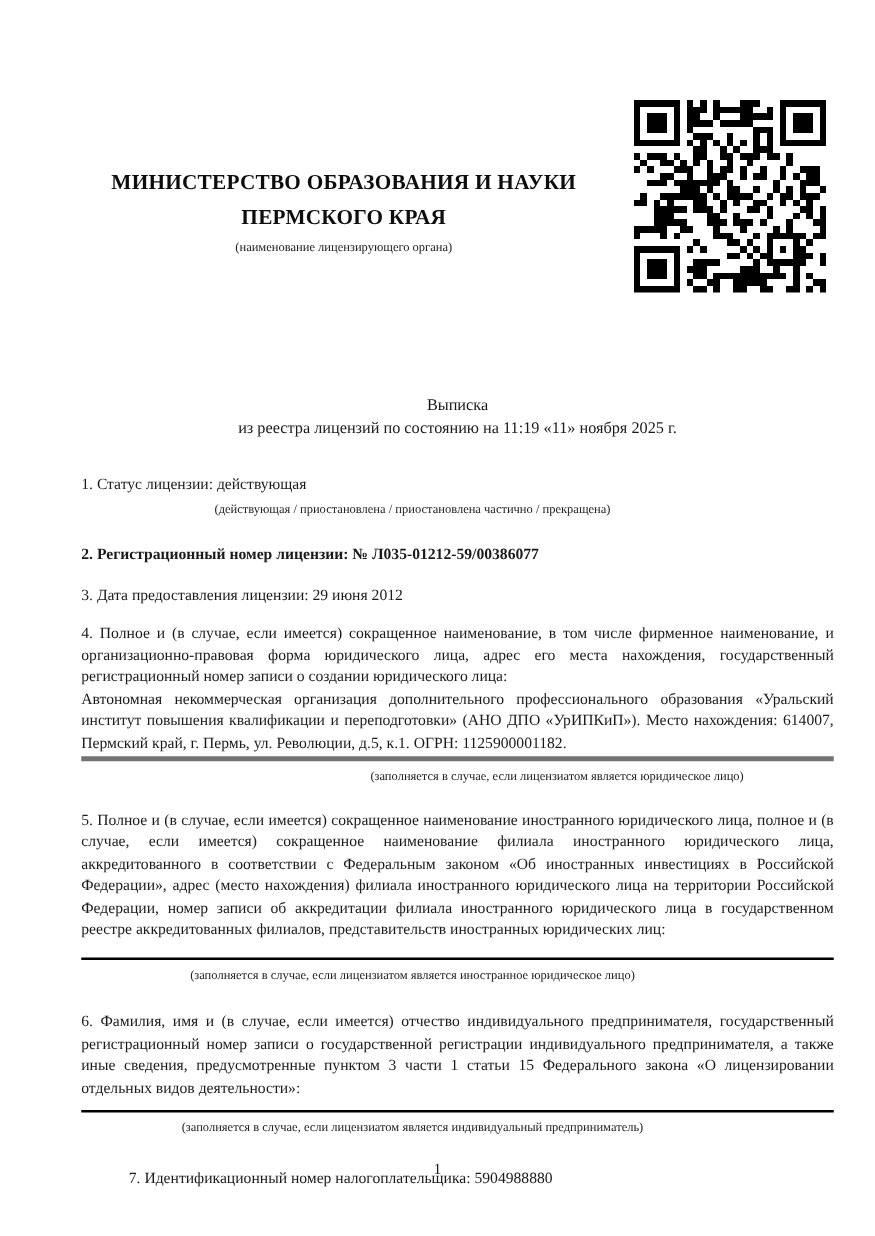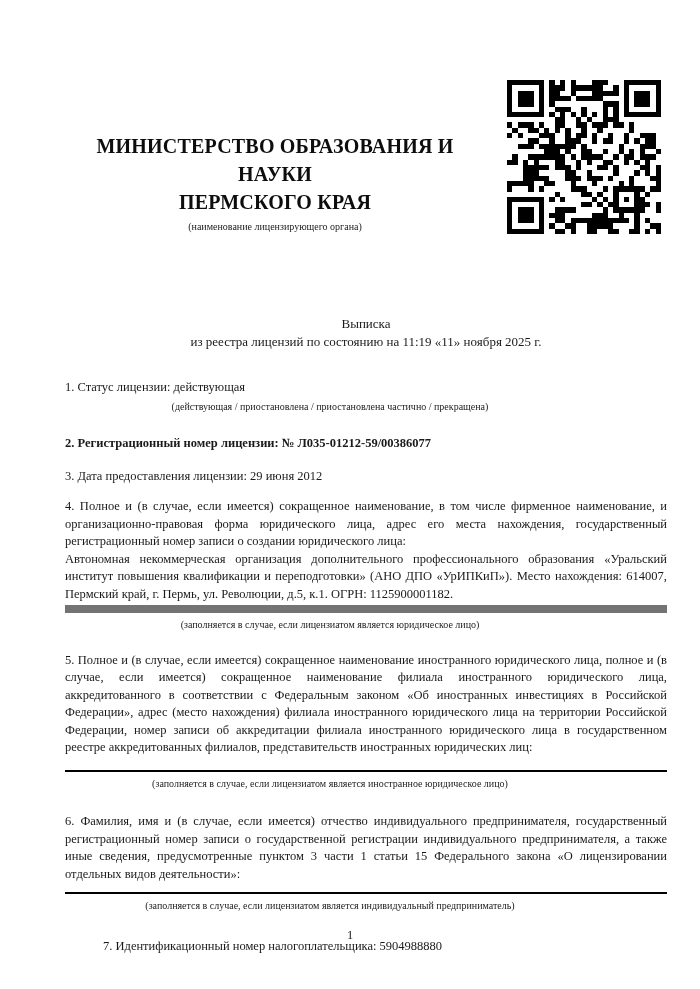--- a/index.html
+++ b/index.html
@@ -15,21 +15,21 @@
   
   .ministry {
     position: absolute;
     left: 60px;
     top: 132px;
     width: 430px;
     text-align: center;
   }
   .ministry-name {
     font-weight: bold;
-    font-size: 20px;
+    font-size: 17px;
     line-height: 28px;
     color: #0d0d0d;
     letter-spacing: 0.2px;
   }
   .ministry-caption {
     font-size: 10px;
     line-height: 12px;
     margin-top: 5px;
     color: #222222;
   }
@@ -61,28 +61,28 @@
   .para { text-align: justify; }
   .note-row {
     width: 530px;
     text-align: center;
   }
   .note {
     font-size: 10px;
     line-height: 13px;
     color: #222222;
   }
-  .underline { border-bottom: 8px solid #737373; padding-bottom: 2px; }
+  .underline { border-bottom: 4px solid #737373; padding-bottom: 2px; }
   .fill-rule { border-bottom: 2px solid #000; }
   .it1 { margin-top: 29px; }
   .nr1 { margin-top: 1px; }
   .it2 { margin-top: 20px; font-weight: bold; }
   .it3 { margin-top: 15px; }
   .it4 { margin-top: 13px; }
-  .nr4 { margin-top: 3px; }
+  .nr4 { margin-top: 3px; text-align: right; }
   .it5 { margin-top: 18px; }
   .f5  { height: 13px; }
   .nr5 { margin-top: 3px; }
   .it6 { margin-top: 21px; }
   .f6  { height: 9px; }
   .nr6 { margin-top: 3px; }
   .it7 { margin-top: 23px; margin-left: 38px; }
   .page-number {
     position: absolute;
     left: 0;

